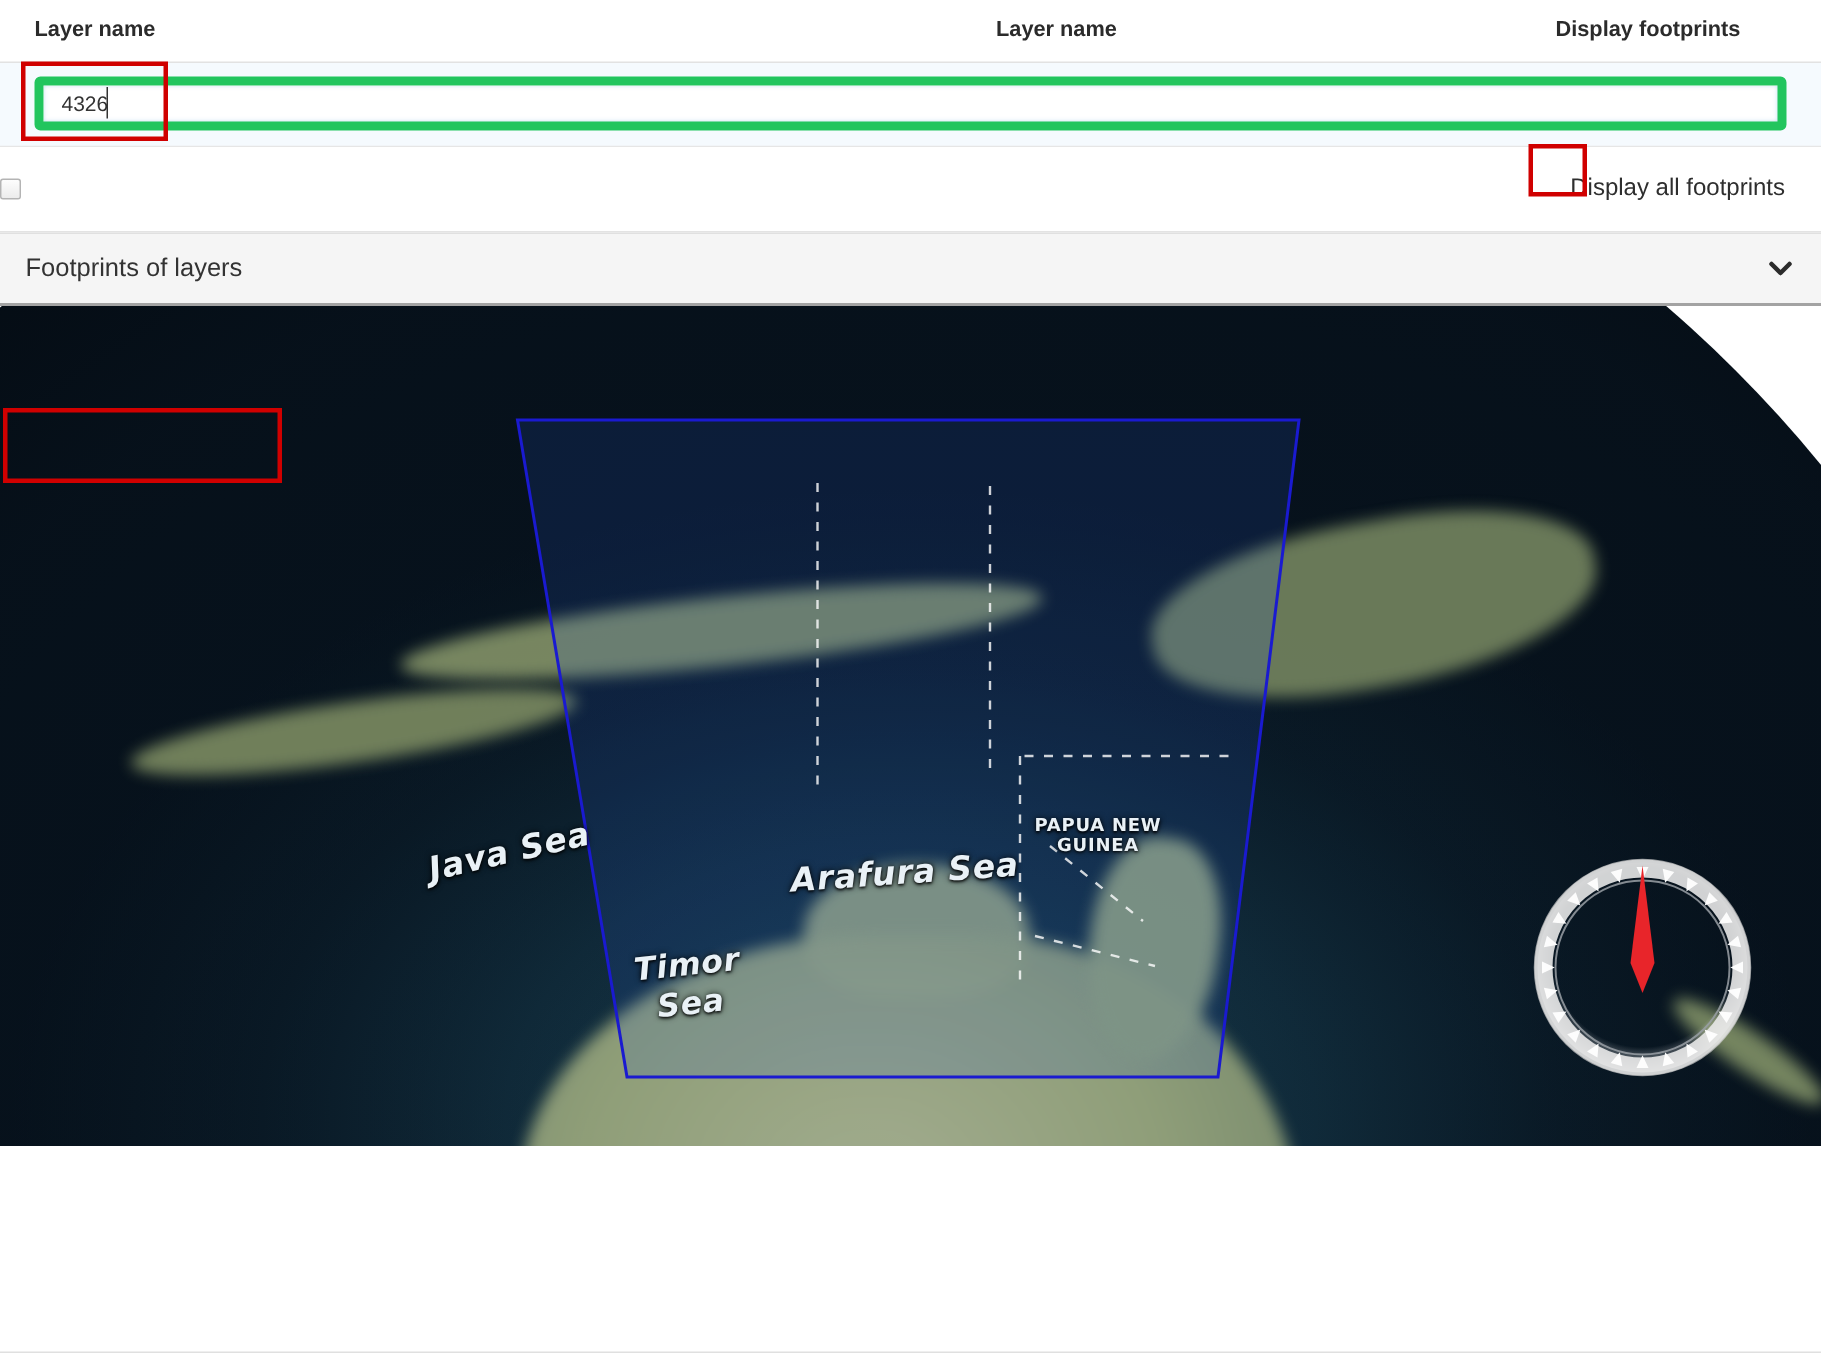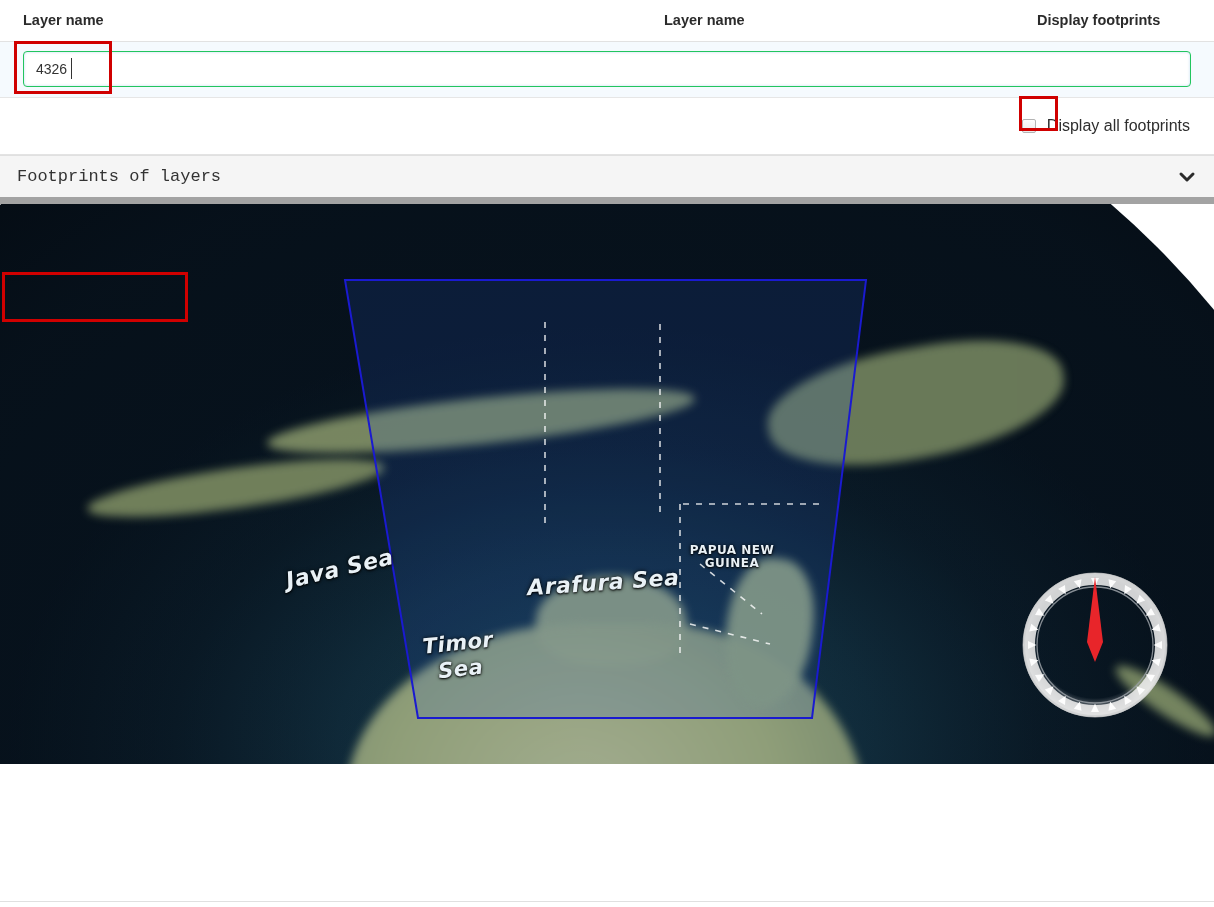--- a/index.html
+++ b/index.html
@@ -46,21 +46,21 @@
   .filter-input {
     display: block;
     width: 1168px;
     height: 36px;
     line-height: 34px;
     padding: 0 12px;
     font-size: 14px;
     font-family: "Liberation Sans", sans-serif;
     color: #333;
     background: #fff;
-    border: 1px solid #22c55e;
+    border: 6px solid #22c55e;
     border-radius: 4px;
     outline: none;
     box-shadow: 0 0 3px rgba(120,180,225,.45) inset;
   }
   .caret {
     position: absolute;
     left: 71px; top: 16px;
     width: 1px; height: 21px;
     background: #333;
   }
@@ -116,21 +116,21 @@
     transform: rotate(-45deg);
   }
   .cb-offset { margin-left: 14px; }
 
   
   .all-fp-row {
     width: 1214px;
     height: 56px;
     display: flex;
     align-items: center;
-    justify-content: flex-end;
+    justify-content: space-between;
     padding-right: 24px;
     background: #fff;
   }
   .all-fp-row .cb { margin-right: 11px; }
   .all-fp-label {
     font-size: 16px;
     color: #2e2e2e;
   }
 
   .h-rule {
@@ -139,25 +139,24 @@
     background: #e3e3e3;
   }
 
   
   .panel-head {
     position: relative;
     width: 1214px;
     height: 49px;
     background: #f5f5f5;
     border-top: 1px solid #e0e0e0;
-    border-bottom: 7px solid #a3a3a3;
+    border-bottom: 2px solid #a3a3a3;
     display: flex;
     align-items: center;
     cursor: pointer;
-    font-family: Liberation Mono, monospace;
   }
   .panel-title {
     font-size: 17px;
     color: #333;
     padding-left: 17px;
   }
   .chev {
     position: absolute;
     right: 17px; top: 50%;
     transform: translateY(-50%);

